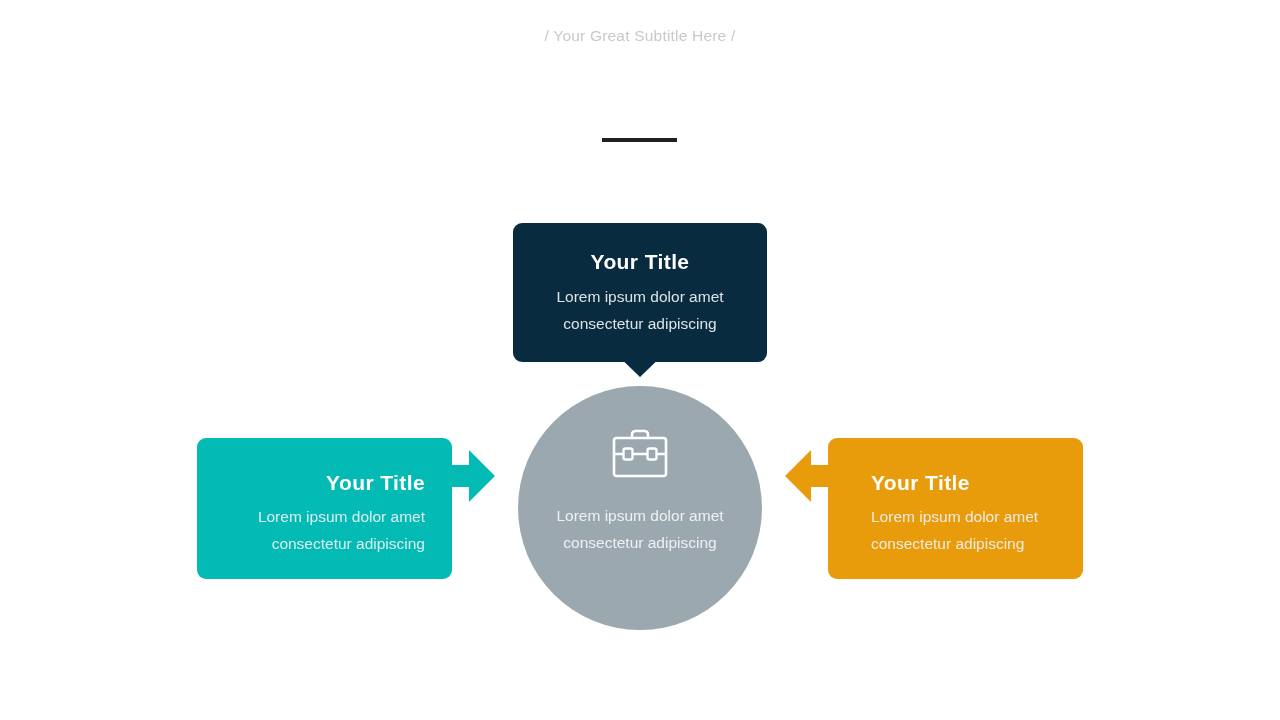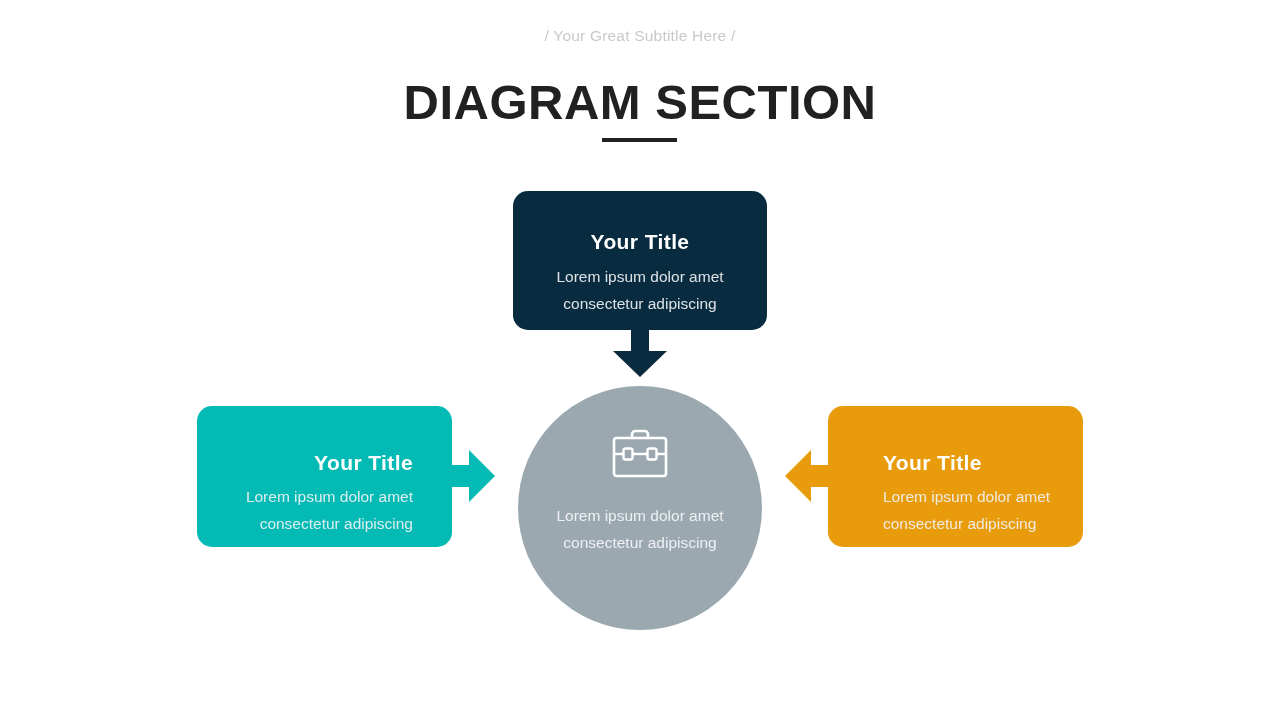--- a/index.html
+++ b/index.html
@@ -50,23 +50,24 @@
     left: 602px;
     top: 138px;
     width: 75px;
     height: 4px;
     background: #212121;
   }
 
   
   .card {
     position: absolute;
-    border-radius: 15px;
+    border-radius: 9px;
     box-sizing: border-box;
-    padding: 12px;
+    padding: 0;
+    margin-top: 32px;
   }
   .card .card-title {
     font-size: 21px;
     font-weight: bold;
     color: #ffffff;
     letter-spacing: 0.4px;
   }
   .card .card-desc {
     font-size: 15.5px;
     color: #f0f2f4;
@@ -166,21 +167,20 @@
     line-height: 27px;
     font-weight: 400;
   }
 </style>
 </head>
 <body>
 
 <div id="slide">
 
   <div class="subtitle">/ Your Great Subtitle Here /</div>
-  <div class="title">DIAGRAM SECTION</div>
   <div class="title-divider"></div>
 
   <div class="card" id="card-top">
     <span class="card-title">Your Title</span>
     <span class="card-desc">
       <span>Lorem ipsum dolor amet</span><br>
       <span>consectetur adipiscing</span>
     </span>
   </div>
 

